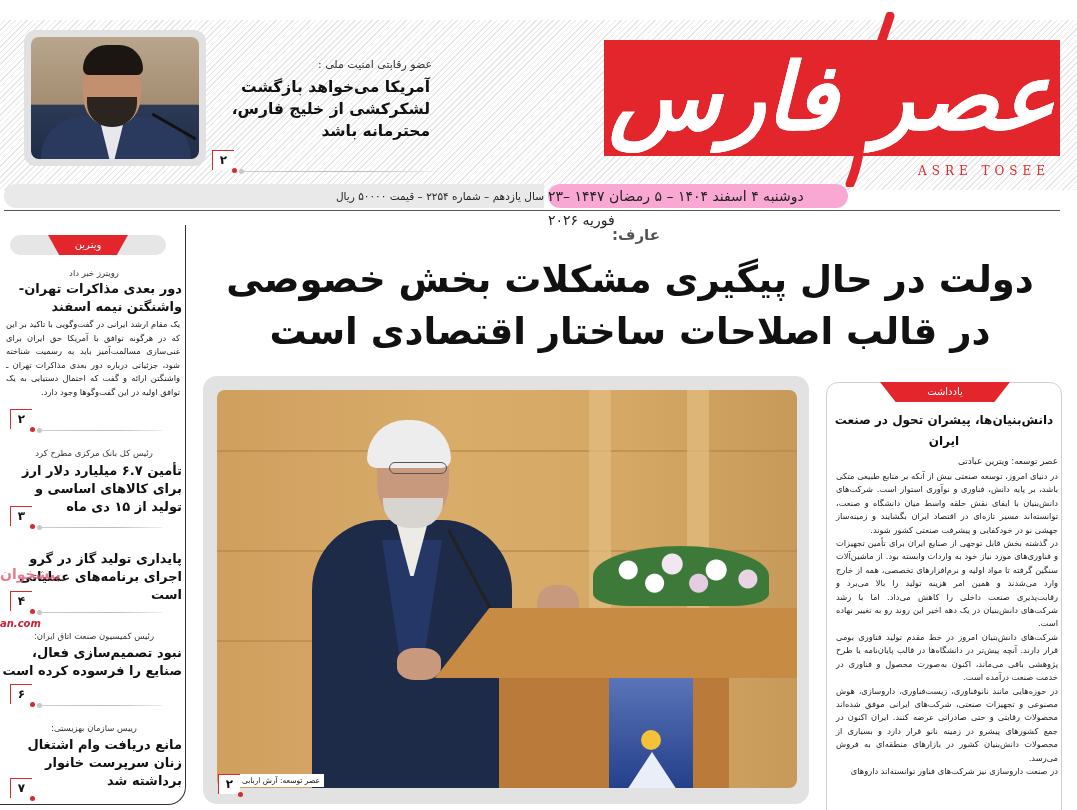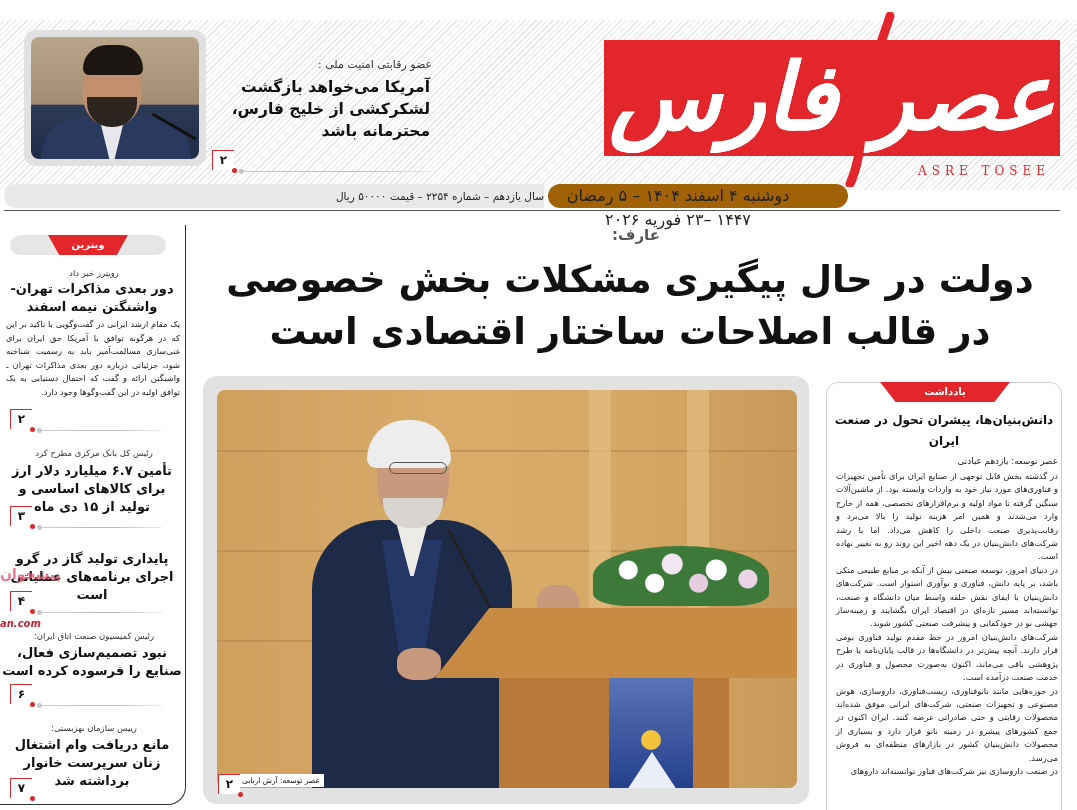--- a/index.html
+++ b/index.html
@@ -59,41 +59,41 @@
     direction: ltr;
   }
   .page-ref::after {
     content: ""; position: absolute; right: -3px; bottom: -3px; width: 5px; height: 5px; border-radius: 50%; background: #d62a2f;
   }
   .page-ref-line { position: absolute; height: 1px; background: linear-gradient(90deg, #cccccc, #bbbbbb 60%, #eeeeee); }
   .page-ref-dot { position: absolute; width: 5px; height: 5px; border-radius: 50%; background: #c8c8c8; }
 
   .date-bar {
     position: absolute; left: 548px; top: 184px; width: 300px; height: 24px; border-radius: 12px;
-    background: #a16207; font-size: 16px; color: #222; line-height: 24px; padding-right: 40px; text-align: center;
+    background: #f9a8d4; font-size: 14px; color: #222; line-height: 24px; padding-right: 40px; text-align: left;
   }
   .issue-bar {
     position: absolute; left: 4px; top: 184px; width: 540px; height: 24px; border-radius: 12px 0 0 12px;
     background: #e9e9e9; font-size: 10.5px; color: #222; line-height: 24px; text-align: right;
   }
   .header-rule { position: absolute; left: 4px; top: 210px; width: 1056px; height: 1px; background: #555; }
 
   .left-col {
     position: absolute; left: 0; top: 225px; width: 186px; height: 580px;
     border-right: 1.5px solid #333; border-bottom: 1.5px solid #333; border-bottom-right-radius: 18px;
   }
   .section-pill {
     position: absolute; height: 20px; border-radius: 10px; background: #e6e6e6;
   }
   .section-tab {
-    position: absolute; height: 20px; background: #e3262b; color: #fff; font-size: 10px; font-weight: bold;
+    position: absolute; height: 20px; background: #e3262b; color: #fff; font-size: 10px; font-weight: normal;
     text-align: center; line-height: 20px; clip-path: polygon(0 0, 100% 0, 86% 100%, 14% 100%);
   }
   .kicker { position: absolute; text-align: center; font-size: 8.5px; color: #333; }
-  .brief-title { position: absolute; text-align: center; font-size: 13px; font-weight: bold; line-height: 18px; color: #111; }
+  .brief-title { position: absolute; text-align: right; font-size: 13px; font-weight: bold; line-height: 18px; color: #111; }
   .brief-body { position: absolute; text-align: justify; font-size: 8.3px; line-height: 13.5px; color: #222; }
 
   .main-kicker {
     position: absolute; left: 560px; top: 226px; width: 100px; text-align: right;
     font-size: 15px; font-weight: bold; color: #555;
   }
   .main-headline {
     position: absolute; left: 205px; top: 254px; width: 850px; text-align: center;
     font-size: 37px; font-weight: bold; line-height: 52px; color: #111; letter-spacing: -1px;
   }
@@ -236,20 +236,20 @@
     <div class="podium-mtn"></div>
     <div class="hand2"></div>
   </div>
 </div>
 <div class="photo-credit" style="left:238px; top:774px;">عصر توسعه: آرش اربابی</div>
 <div class="page-ref" style="left:218px; top:774px;">۲</div>
 
 <div class="note-box"></div>
 <div class="section-tab" style="left:880px; top:382px; width:130px; clip-path: polygon(0 0,100% 0,88% 100%,12% 100%);">یادداشت</div>
 <div class="note-title">دانش‌بنیان‌ها، پیشران تحول در صنعت ایران</div>
-<div class="note-byline">عصر توسعه: یازدهم عبادتی</div>
+<div class="note-byline">عصر توسعه: ویترین عبادتی</div>
 <div class="note-body">
+  <p>در دنیای امروز، توسعه صنعتی بیش از آنکه بر منابع طبیعی متکی باشد، بر پایه دانش، فناوری و نوآوری استوار است. شرکت‌های دانش‌بنیان با ایفای نقش حلقه واسط میان دانشگاه و صنعت، توانسته‌اند مسیر تازه‌ای در اقتصاد ایران بگشایند و زمینه‌ساز جهشی نو در خودکفایی و پیشرفت صنعتی کشور شوند.</p>
   <p>در گذشته بخش قابل توجهی از صنایع ایران برای تأمین تجهیزات و فناوری‌های مورد نیاز خود به واردات وابسته بود. از ماشین‌آلات سنگین گرفته تا مواد اولیه و نرم‌افزارهای تخصصی، همه از خارج وارد می‌شدند و همین امر هزینه تولید را بالا می‌برد و رقابت‌پذیری صنعت داخلی را کاهش می‌داد. اما با رشد شرکت‌های دانش‌بنیان در یک دهه اخیر این روند رو به تغییر نهاده است.</p>
-  <p>در دنیای امروز، توسعه صنعتی بیش از آنکه بر منابع طبیعی متکی باشد، بر پایه دانش، فناوری و نوآوری استوار است. شرکت‌های دانش‌بنیان با ایفای نقش حلقه واسط میان دانشگاه و صنعت، توانسته‌اند مسیر تازه‌ای در اقتصاد ایران بگشایند و زمینه‌ساز جهشی نو در خودکفایی و پیشرفت صنعتی کشور شوند.</p>
   <p>شرکت‌های دانش‌بنیان امروز در خط مقدم تولید فناوری بومی قرار دارند. آنچه پیش‌تر در دانشگاه‌ها در قالب پایان‌نامه یا طرح پژوهشی باقی می‌ماند، اکنون به‌صورت محصول و فناوری در خدمت صنعت درآمده است.</p>
   <p>در حوزه‌هایی مانند نانوفناوری، زیست‌فناوری، داروسازی، هوش مصنوعی و تجهیزات صنعتی، شرکت‌های ایرانی موفق شده‌اند محصولات رقابتی و حتی صادراتی عرضه کنند. ایران اکنون در جمع کشورهای پیشرو در زمینه نانو قرار دارد و بسیاری از محصولات دانش‌بنیان کشور در بازارهای منطقه‌ای به فروش می‌رسد.</p>
   <p>در صنعت داروسازی نیز شرکت‌های فناور توانسته‌اند داروهای</p>
 </div>
 
 </body></html>

